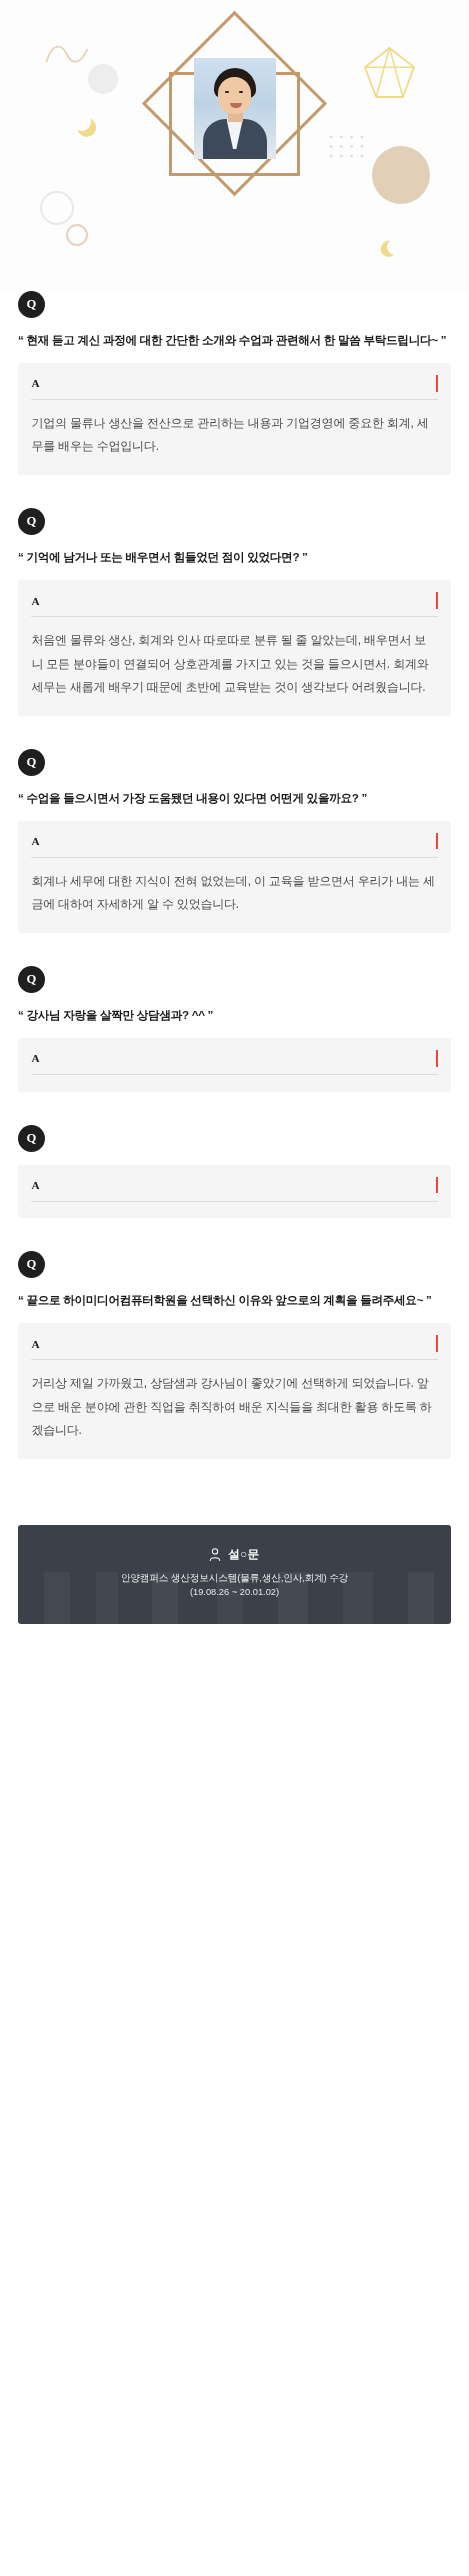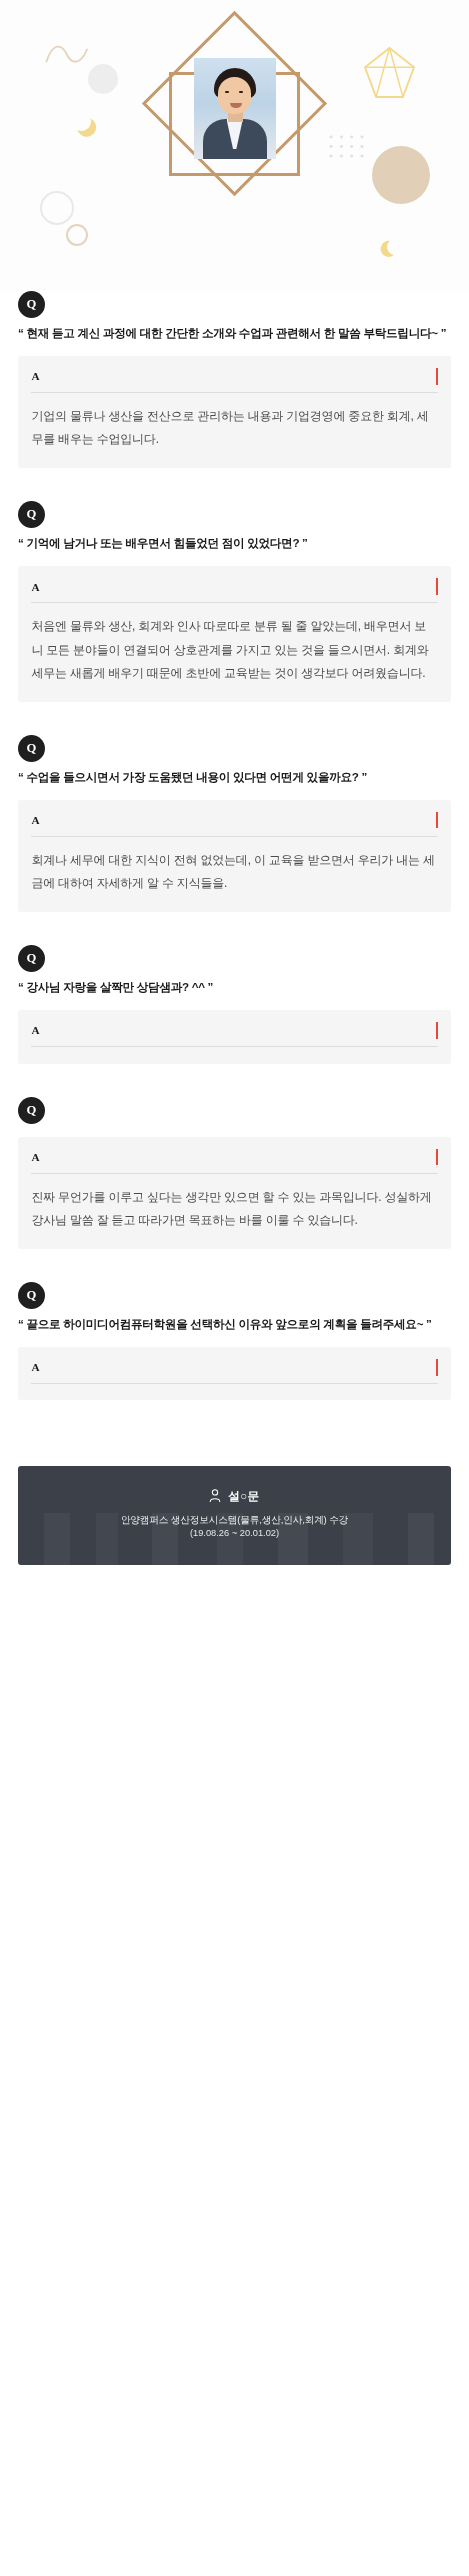--- a/index.html
+++ b/index.html
@@ -174,21 +174,21 @@
     background: #1f1f1f;
     color: #fff;
     font-size: 12.7px;
     font-weight: bold;
     display: flex;
     align-items: center;
     justify-content: center;
     font-family: "Liberation Serif", serif;
   }
   .question {
-    margin-top: 6px;
+    margin-top: 13px;
     font-size: 11.6px;
     font-weight: bold;
     line-height: 1.62;
     color: #1a1a1a;
     letter-spacing: -0.3px;
   }
   .answer-card {
     margin-top: 13.4px;
     background: #f5f5f5;
     border-radius: 3px;
@@ -243,21 +243,21 @@
         rgba(255,255,255,.04) 18% 23%, transparent 23% 31%,
         rgba(255,255,255,.05) 31% 37%, transparent 37% 46%,
         rgba(255,255,255,.04) 46% 52%, transparent 52% 60%,
         rgba(255,255,255,.05) 60% 67%, transparent 67% 75%,
         rgba(255,255,255,.04) 75% 82%, transparent 82% 90%,
         rgba(255,255,255,.05) 90% 96%, transparent 96% 100%);
     pointer-events: none;
   }
   .f-person {
     display: flex;
-    align-items: flex-start;
+    align-items: center;
     justify-content: center;
     gap: 6.7px;
     position: relative;
     z-index: 2;
   }
   .f-icon { display: block; }
   .f-name {
     font-size: 11.6px;
     font-weight: bold;
     letter-spacing: 0.4px;
@@ -362,21 +362,21 @@
     </div>
 
     <div class="qa-block">
       <div class="badge">Q</div>
       <div class="question">“ 수업을 들으시면서 가장 도움됐던 내용이 있다면 어떤게 있을까요? ”</div>
       <div class="answer-card">
         <div class="a-head">
           <span class="a-letter">A</span>
           <span class="a-bar"></span>
         </div>
-        <div class="answer-text">회계나 세무에 대한 지식이 전혀 없었는데, 이 교육을 받으면서 우리가 내는 세금에 대하여 자세하게 알 수 지식들을.</div>
+        <div class="answer-text">회계나 세무에 대한 지식이 전혀 없었는데, 이 교육을 받으면서 우리가 내는 세금에 대하여 자세하게 알 수 있었습니다.</div>
       </div>
     </div>
 
     <div class="qa-block">
       <div class="badge">Q</div>
       <div class="question">“ 강사님 자랑을 살짝만 상담샘과? ^^ ”</div>
       <div class="answer-card">
         <div class="a-head">
           <span class="a-letter">A</span>
           <span class="a-bar"></span>
@@ -384,32 +384,32 @@
       </div>
     </div>
 
     <div class="qa-block">
       <div class="badge">Q</div>
       <div class="answer-card">
         <div class="a-head">
           <span class="a-letter">A</span>
           <span class="a-bar"></span>
         </div>
-        <div class="answer-text">진짜 무언가를 이루고 싶다는 생각만 있으면 할 수 있는 과목입니다. 성실하게 강사님 말씀 잘 듣고 따라가면 목표하는 바를 이룰 수 있습니다.</div>
       </div>
     </div>
 
     <div class="qa-block">
       <div class="badge">Q</div>
       <div class="question">“ 끝으로 하이미디어컴퓨터학원을 선택하신 이유와 앞으로의 계획을 들려주세요~ ”</div>
       <div class="answer-card">
         <div class="a-head">
           <span class="a-letter">A</span>
           <span class="a-bar"></span>
         </div>
+        <div class="answer-text">거리상 제일 가까웠고, 상담샘과 강사님이 좋았기에 선택하게 되었습니다. 앞으로 배운 분야에 관한 직업을 취직하여 배운 지식들을 최대한 활용 하도록 하겠습니다.</div>
       </div>
     </div>
 
   </div>
 
   <div class="footer">
     <div class="f-person">
       <svg class="f-icon" width="12" height="13.4" viewBox="0 0 16 18">
         <circle cx="8" cy="4.6" r="3.6" fill="none" stroke="#ffffff" stroke-width="1.4"></circle>
         <path d="M1.6 17 C1.6 11.8 14.4 11.8 14.4 17" fill="none" stroke="#ffffff" stroke-width="1.4" stroke-linecap="round"></path>

